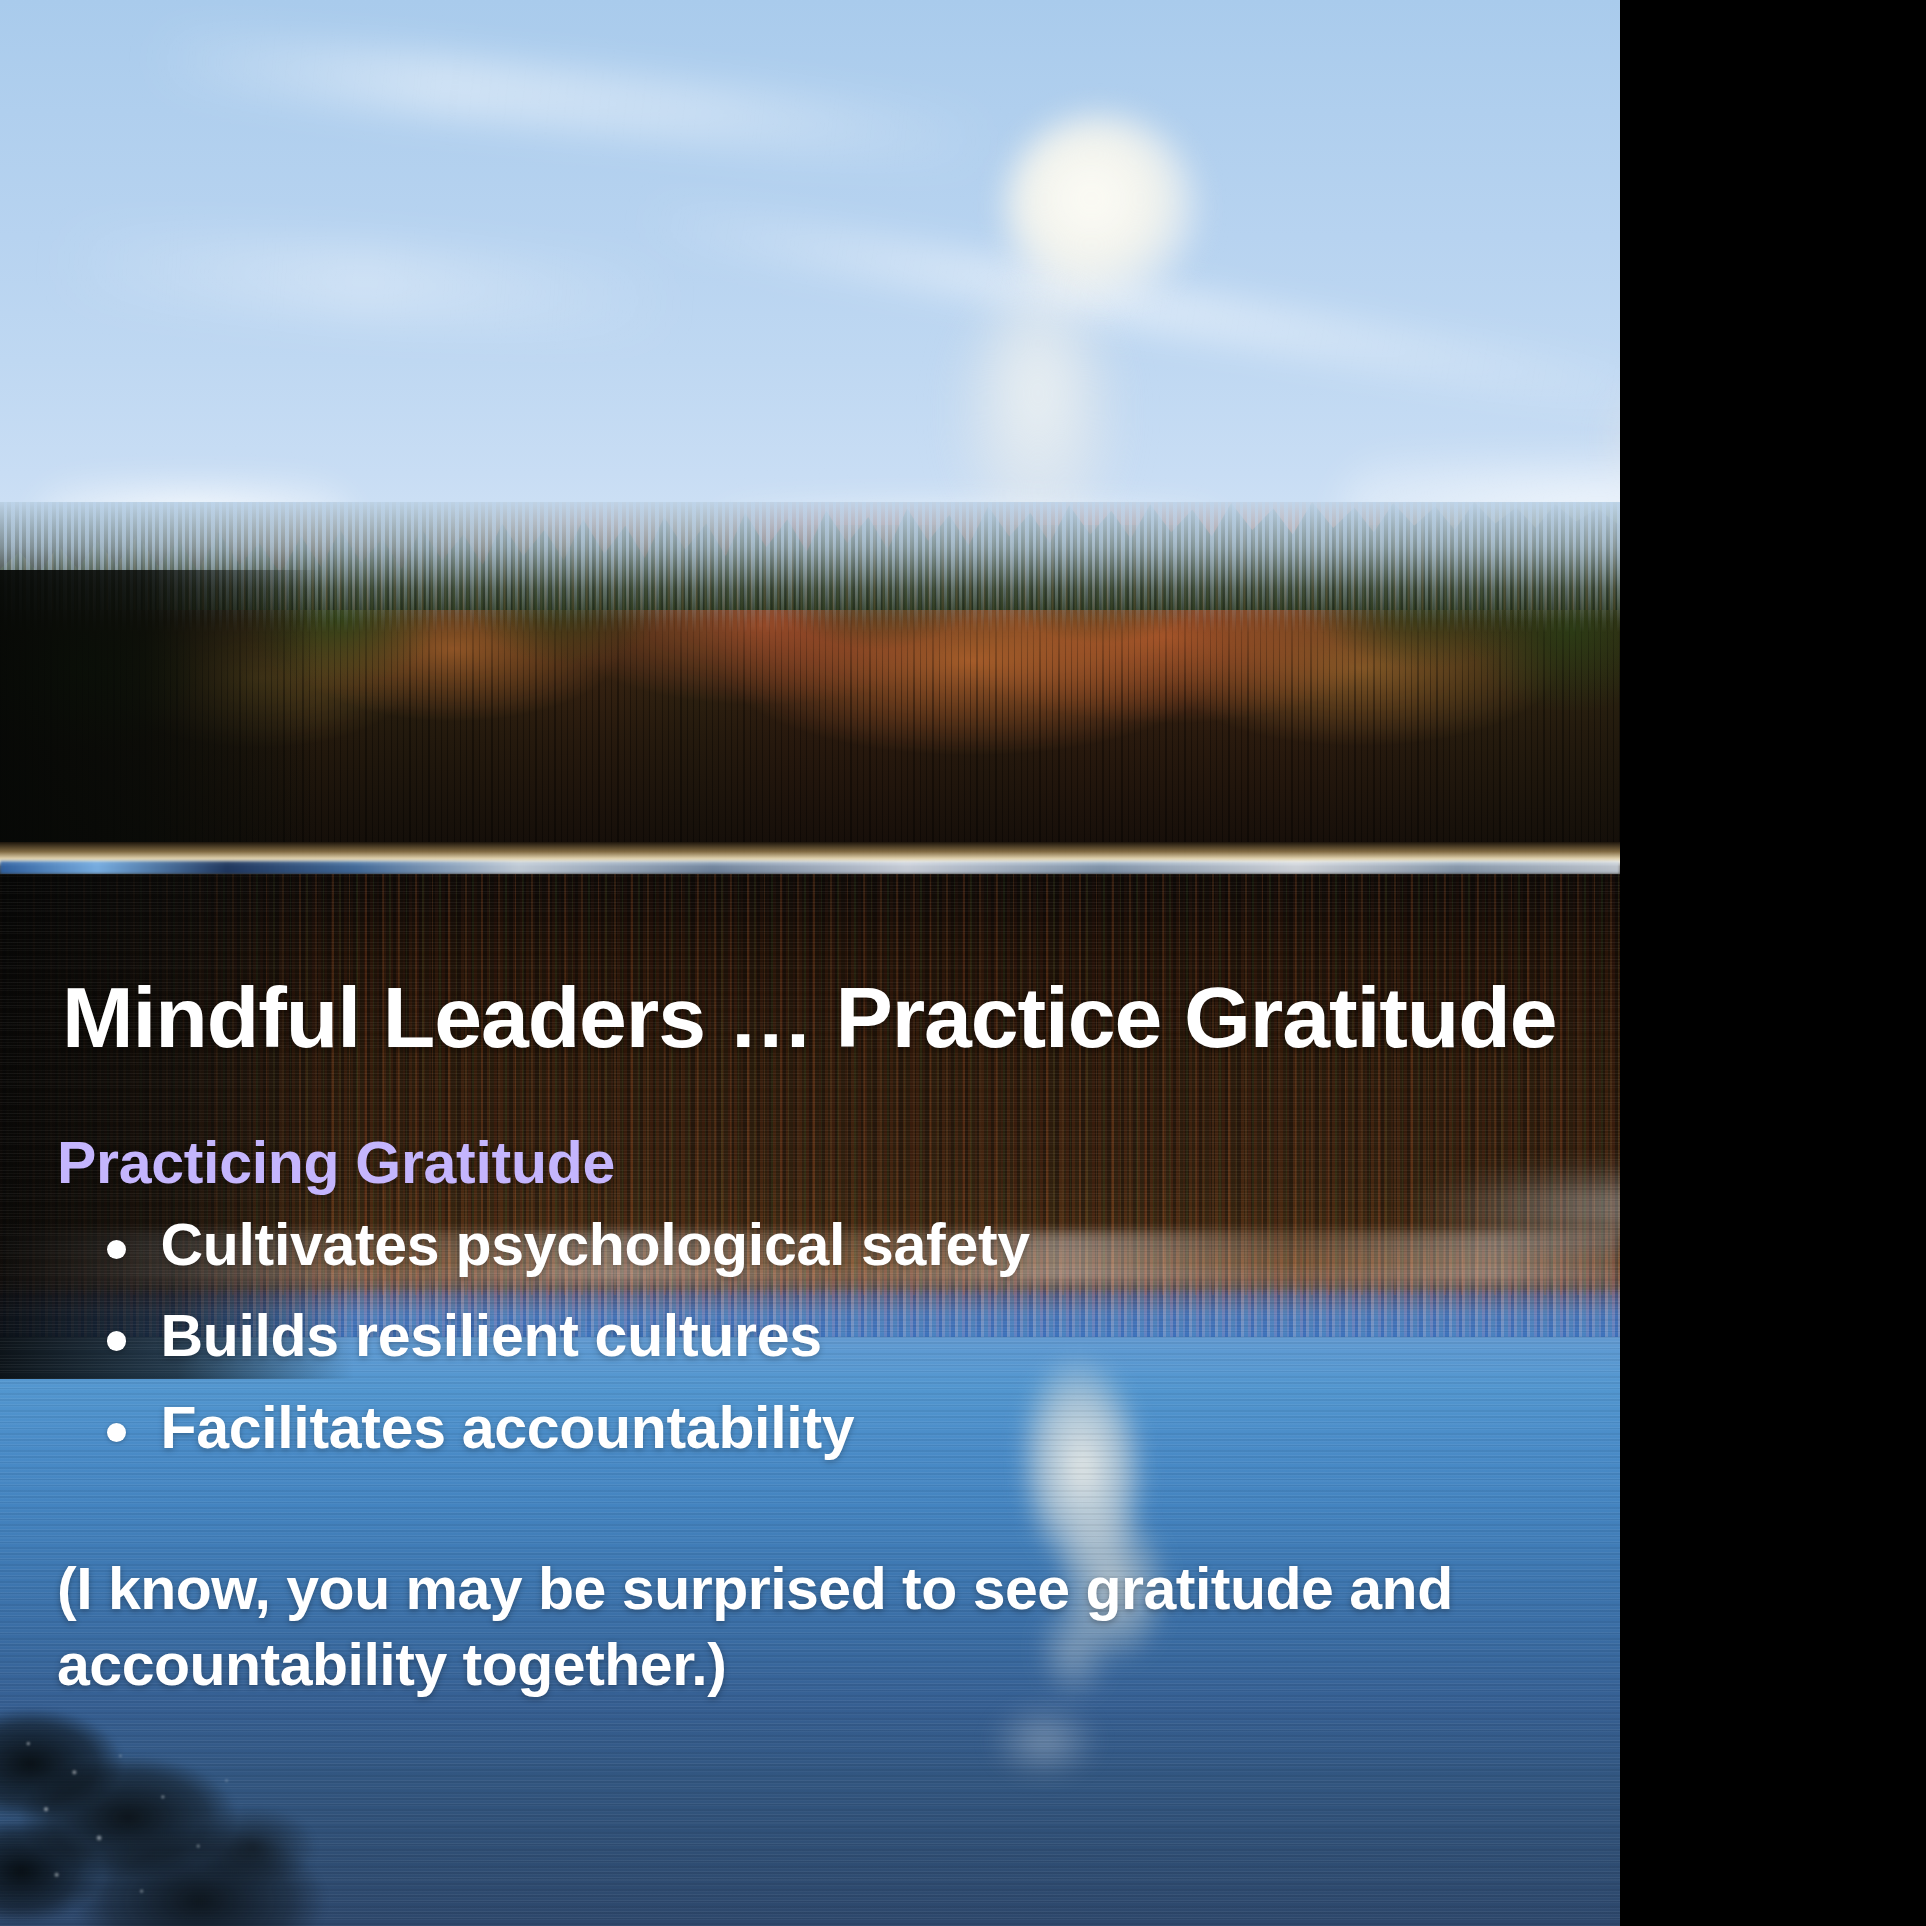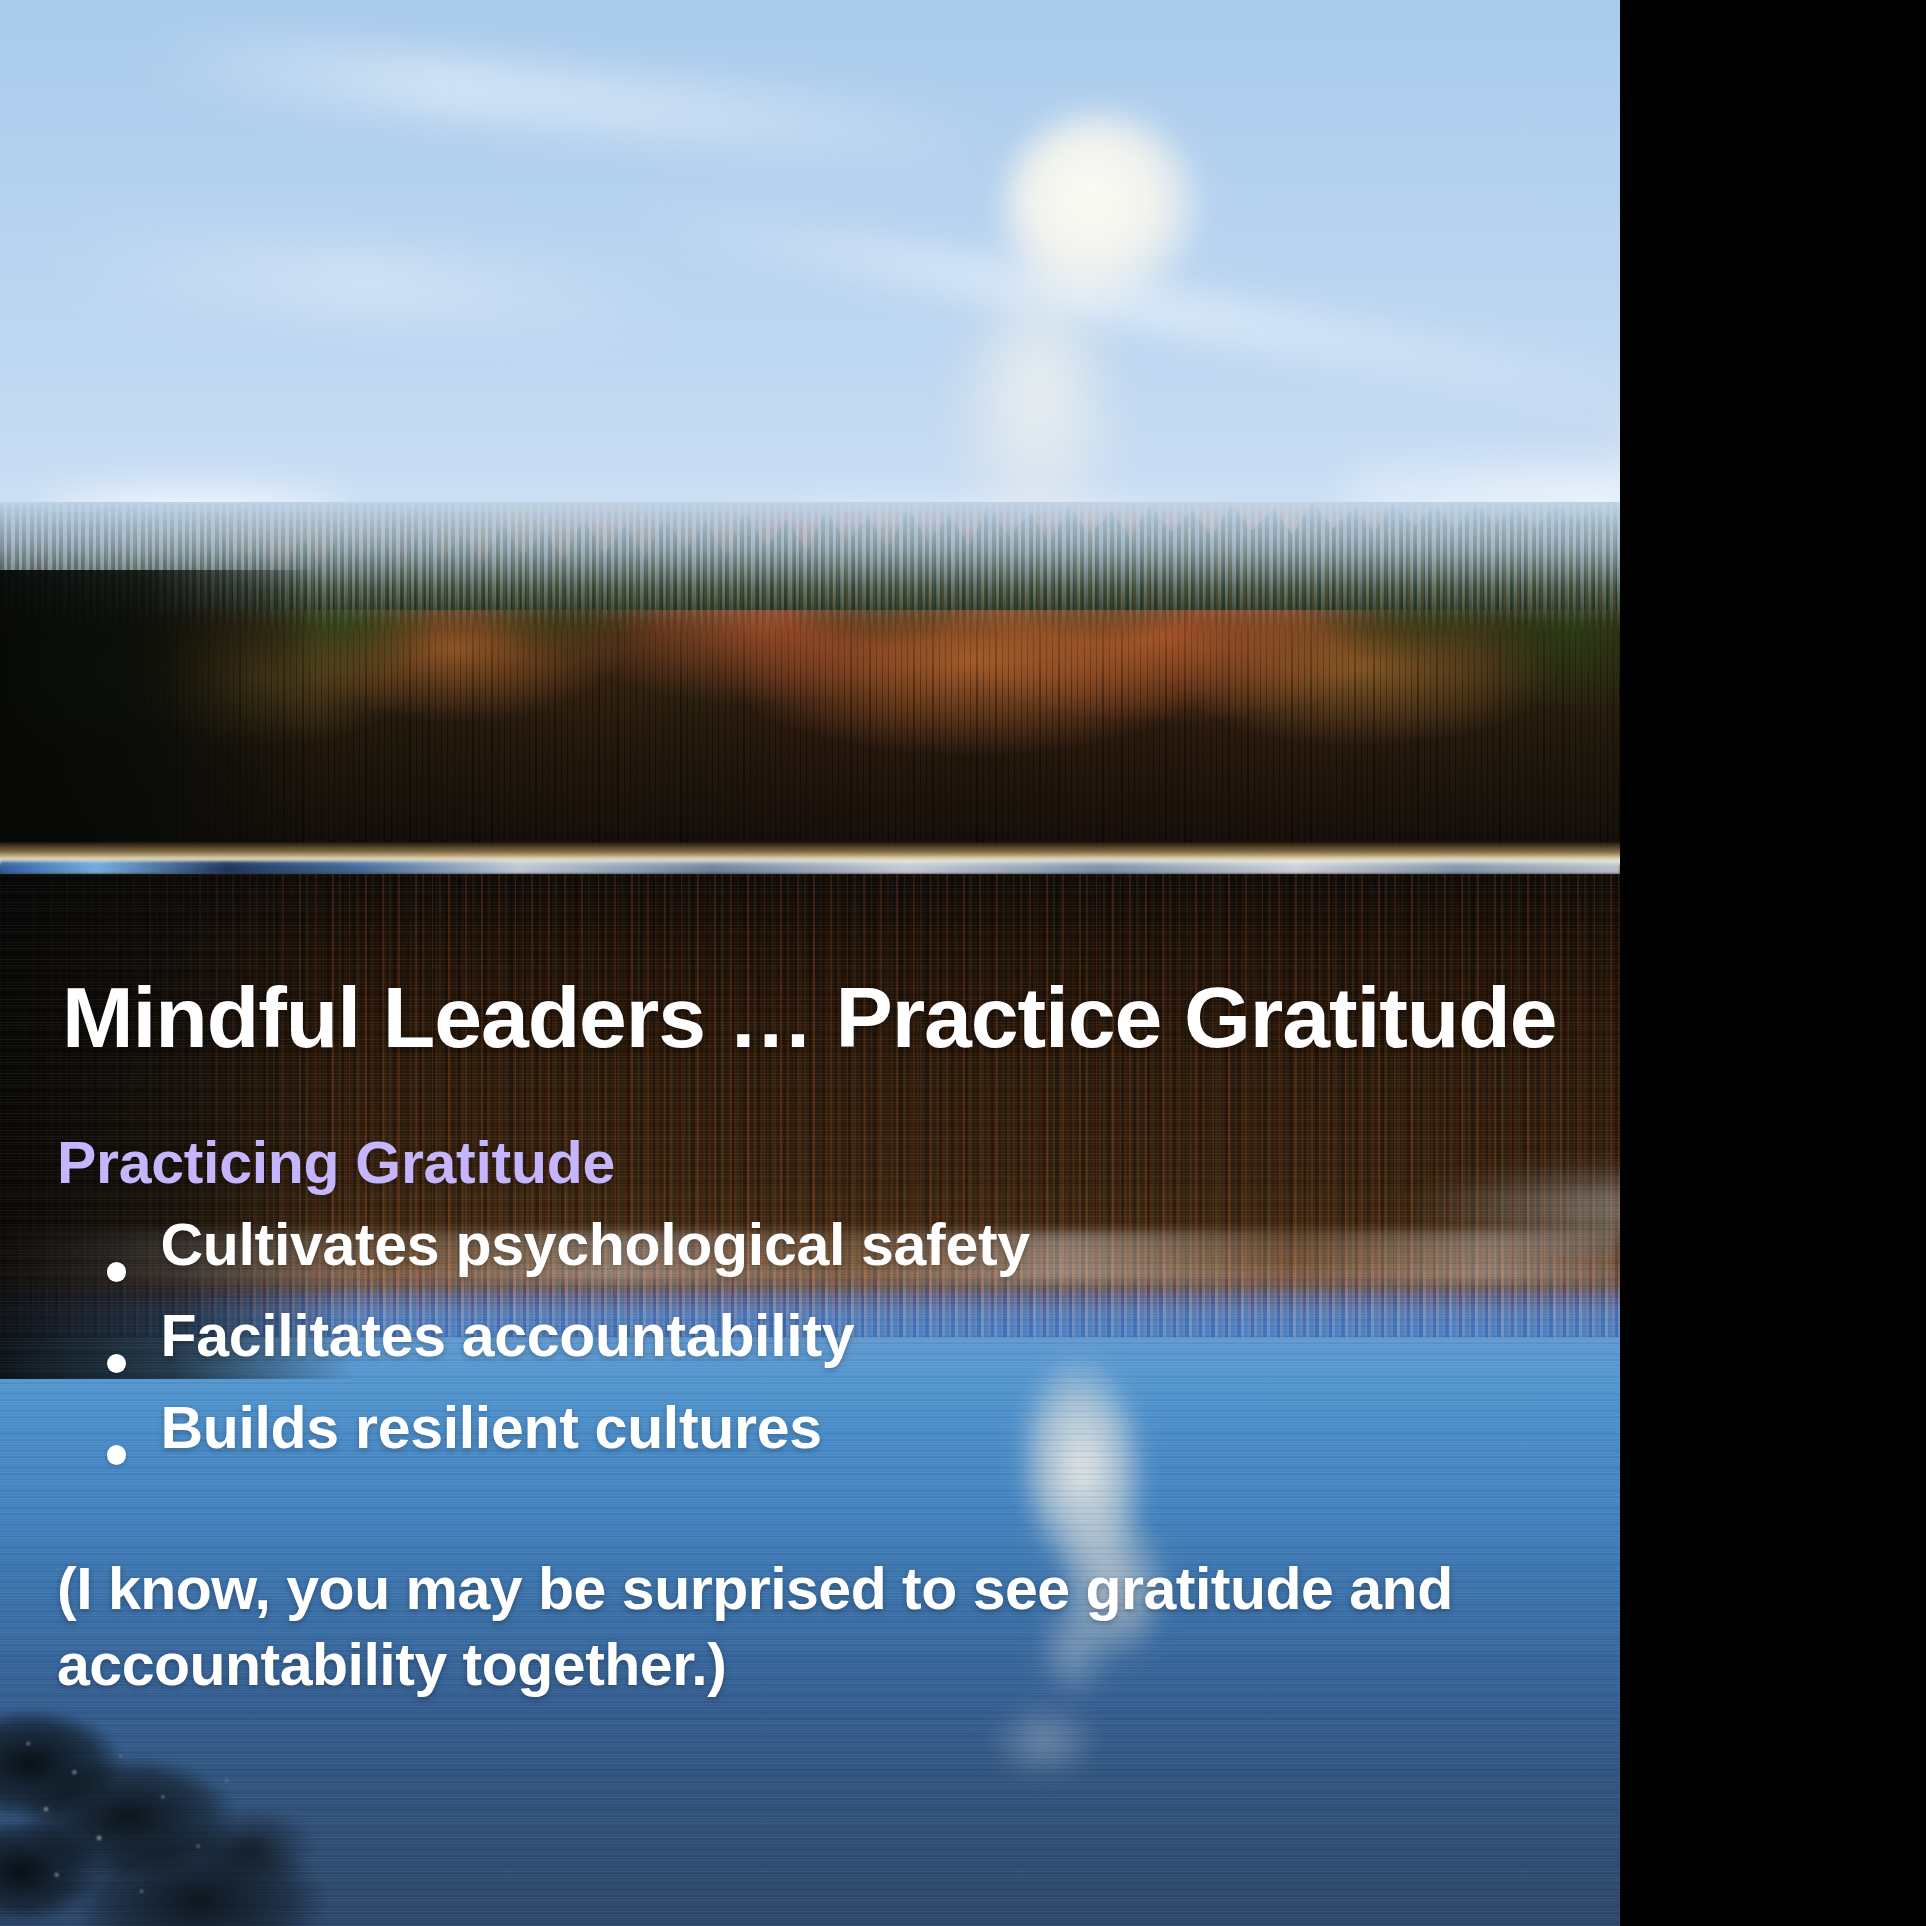--- a/index.html
+++ b/index.html
@@ -345,21 +345,21 @@
     font-size:59px;
     font-weight:700;
     line-height:1.14;
     letter-spacing:-0.3px;
     text-shadow:0 1.7px 6.8px rgba(0,0,0,.26);
     margin:0 0 12.6px 0;
   }
 
   .bullets{list-style:none;margin:0;padding:0;}
   .bullets li{
-    display:flex;align-items:flex-end;gap:34px;
+    display:flex;align-items:flex-start;gap:34px;
     margin:0 0 19.4px 0;padding-left:50px;
   }
   .bullets li:last-child{margin-bottom:0;}
   .bullet-dot{
     flex:0 0 auto;width:19.4px;height:19.4px;border-radius:50%;
     background:#ffffff;margin-top:30px;
     box-shadow:0 1.1px 4.6px rgba(0,0,0,.25);
   }
   .bullet-text{
     color:#ffffff;font-size:59px;font-weight:700;line-height:1.22;
@@ -433,25 +433,25 @@
 
       <p class="lead">Practicing Gratitude</p>
 
       <ul class="bullets">
         <li>
           <span class="bullet-dot"></span>
           <span class="bullet-text">Cultivates psychological safety</span>
         </li>
         <li>
           <span class="bullet-dot"></span>
-          <span class="bullet-text">Facilitates accountability</span>
+          <span class="bullet-text">Builds resilient cultures</span>
         </li>
         <li>
           <span class="bullet-dot"></span>
-          <span class="bullet-text">Builds resilient cultures</span>
+          <span class="bullet-text">Facilitates accountability</span>
         </li>
       </ul>
 
       <p class="note">(I know, you may be surprised to see gratitude and accountability together.)</p>
 
     </div>
   </div>
 
 </div>
 

